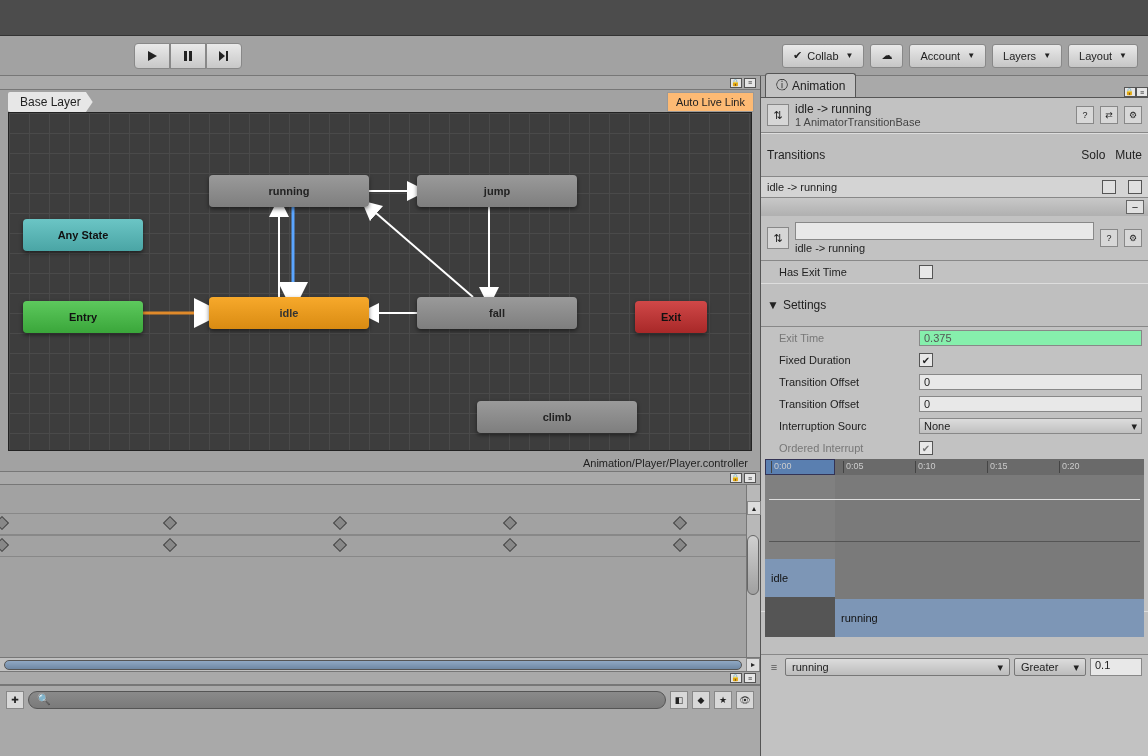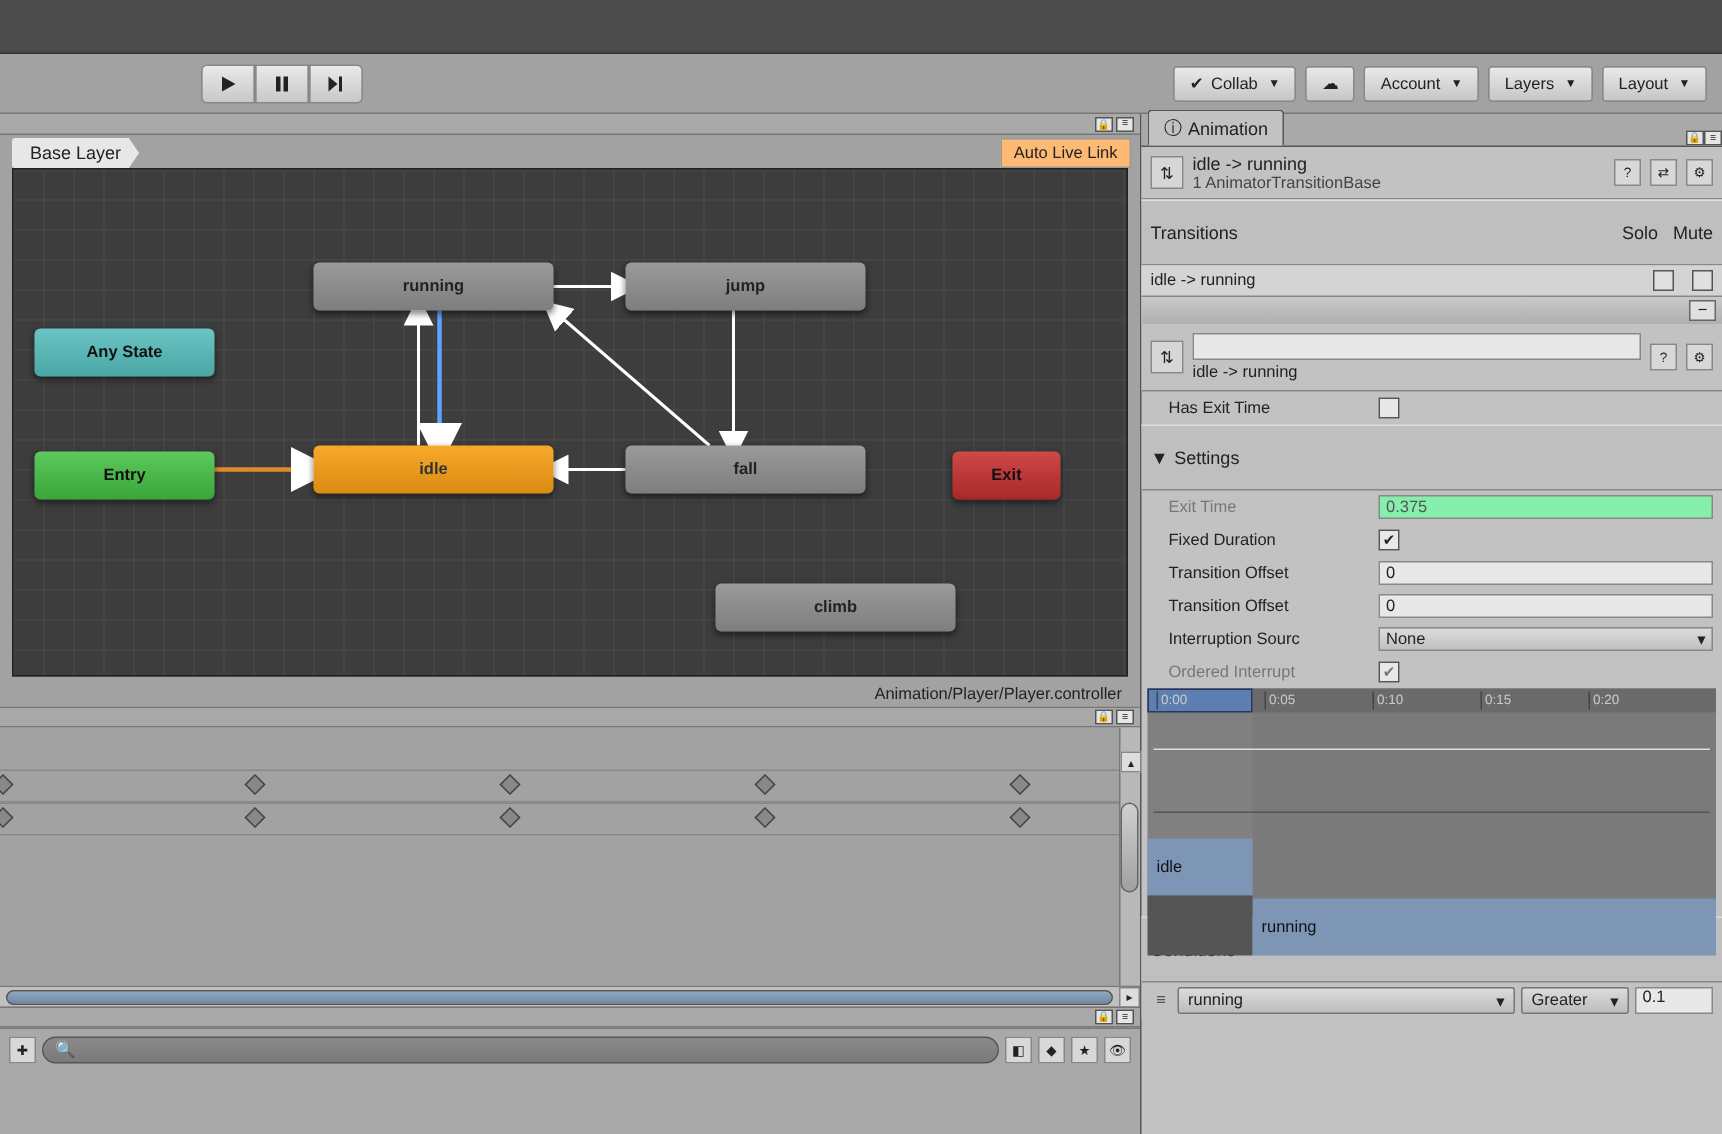--- a/index.html
+++ b/index.html
@@ -167,21 +167,21 @@
           </div>
         <div class="node gray" style="left:408px;top:62px">
             <span>jump</span>
           </div>
         <div class="node orange" style="left:200px;top:184px">
             <span>idle</span>
           </div>
         <div class="node gray" style="left:408px;top:184px">
             <span>fall</span>
           </div>
-        <div class="node gray" style="left:468px;top:276px">
+        <div class="node gray" style="left:468px;top:288px">
             <span>climb</span>
           </div>
         <div class="node red" style="left:626px;top:188px">
             <span>Exit</span>
           </div>
       </div>
       <div class="pathlabel">Animation/Player/Player.controller</div>
     </div>
 
     <div class="timeline">

